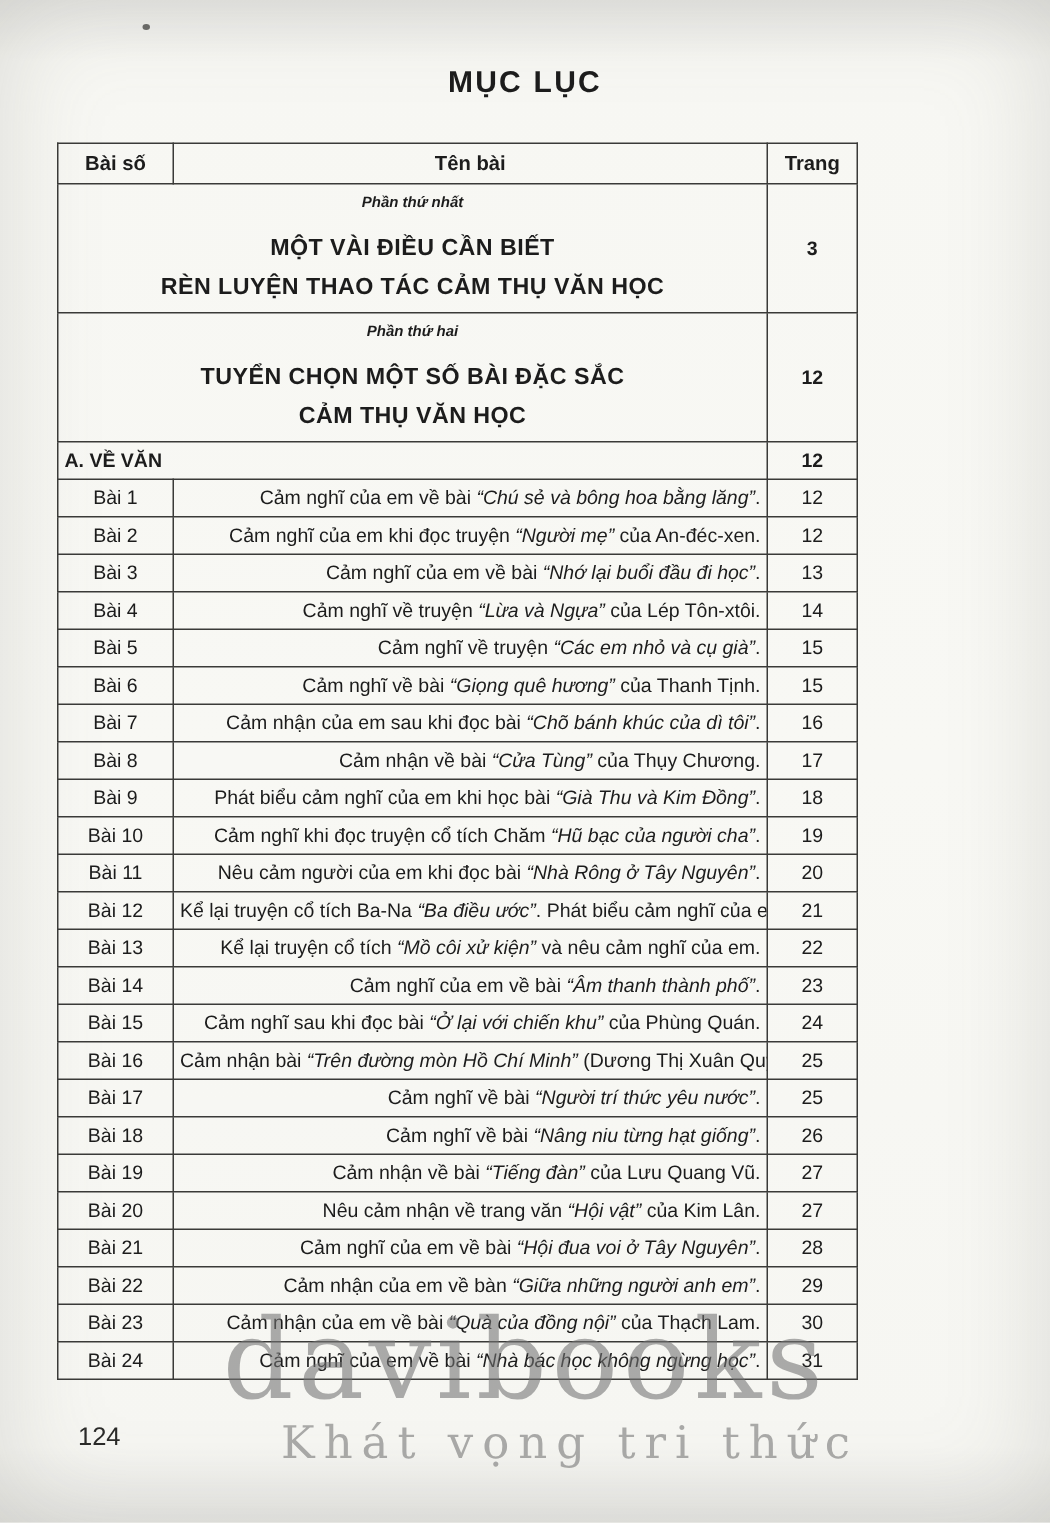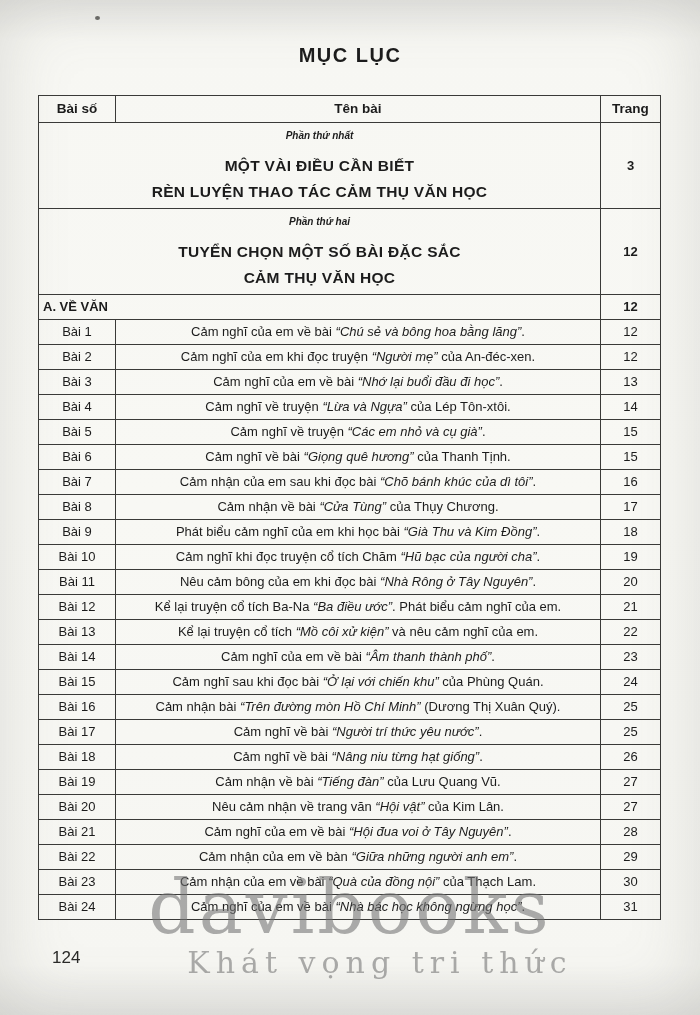--- a/index.html
+++ b/index.html
@@ -13,33 +13,33 @@
     position:absolute;inset:0;
     background:linear-gradient(180deg,#e9e9e6 0%,#f7f7f3 4%,#f8f8f4 50%,#f6f6f2 95%,#e8e8e5 100%);
     box-shadow:inset 0 0 70px rgba(110,110,100,.20);
   }
   .speck{position:absolute;left:95px;top:16px;width:5px;height:4px;background:#4a4a46;border-radius:50%;opacity:.8;}
   h1.page-title{
     position:absolute;top:44px;left:0;width:100%;margin:0;
     text-align:center;font-size:20px;font-weight:bold;letter-spacing:1.5px;
   }
   table.toc{
-    position:absolute;left:38px;top:95px;width:623px;
+    position:absolute;left:38px;top:95px;width:534px;
     border-collapse:collapse;table-layout:fixed;
   }
   table.toc th, table.toc td{
     border:1px solid #3a3a38;
     font-size:13px;line-height:18px;
     padding:3px 4px;vertical-align:middle;
     overflow:hidden;white-space:nowrap;
   }
   table.toc th{font-size:13.5px;padding:4px 3px;}
   .col-no{text-align:center;}
   .col-page{text-align:center;}
-  .col-title{text-align:center;padding-left:8px;}
+  .col-title{text-align:right;padding-left:8px;}
   .it{font-style:italic;}
   .section-cell{text-align:center;padding:13px 4px;white-space:normal;}
   .section-sub{font-style:italic;font-weight:bold;font-size:10px;line-height:20px;margin-bottom:7px;}
   .section-main{font-weight:bold;font-size:15.5px;line-height:26px;letter-spacing:.3px;}
   .bold{font-weight:bold;}
   .subheader-cell{font-weight:bold;font-size:14px;}
   .page-number{
     position:absolute;left:52px;top:948px;
     font-size:17px;color:#2a2a28;
   }
@@ -141,21 +141,21 @@
         <td class="col-title"><span>Phát biểu cảm nghĩ của em khi học bài </span><span class="it">“Già Thu và Kim Đồng”</span><span>.</span></td>
         <td class="col-page">18</td>
       </tr>
       <tr>
         <td class="col-no">Bài 10</td>
         <td class="col-title"><span>Cảm nghĩ khi đọc truyện cổ tích Chăm </span><span class="it">“Hũ bạc của người cha”</span><span>.</span></td>
         <td class="col-page">19</td>
       </tr>
       <tr>
         <td class="col-no">Bài 11</td>
-        <td class="col-title"><span>Nêu cảm bông của em khi đọc bài </span><span class="it">“Nhà Rông ở Tây Nguyên”</span><span>.</span></td>
+        <td class="col-title"><span>Nêu cảm người của em khi đọc bài </span><span class="it">“Nhà Rông ở Tây Nguyên”</span><span>.</span></td>
         <td class="col-page">20</td>
       </tr>
       <tr>
         <td class="col-no">Bài 12</td>
         <td class="col-title"><span>Kể lại truyện cổ tích Ba-Na </span><span class="it">“Ba điều ước”</span><span>. Phát biểu cảm nghĩ của em.</span></td>
         <td class="col-page">21</td>
       </tr>
       <tr>
         <td class="col-no">Bài 13</td>
         <td class="col-title"><span>Kể lại truyện cổ tích </span><span class="it">“Mồ côi xử kiện”</span><span> và nêu cảm nghĩ của em.</span></td>

